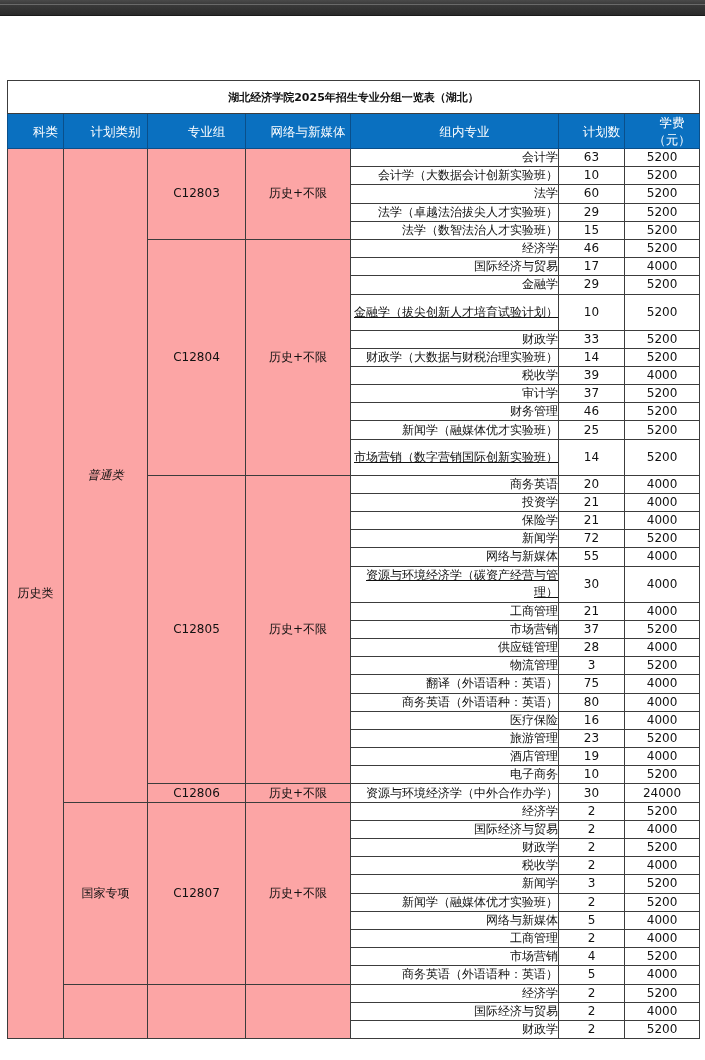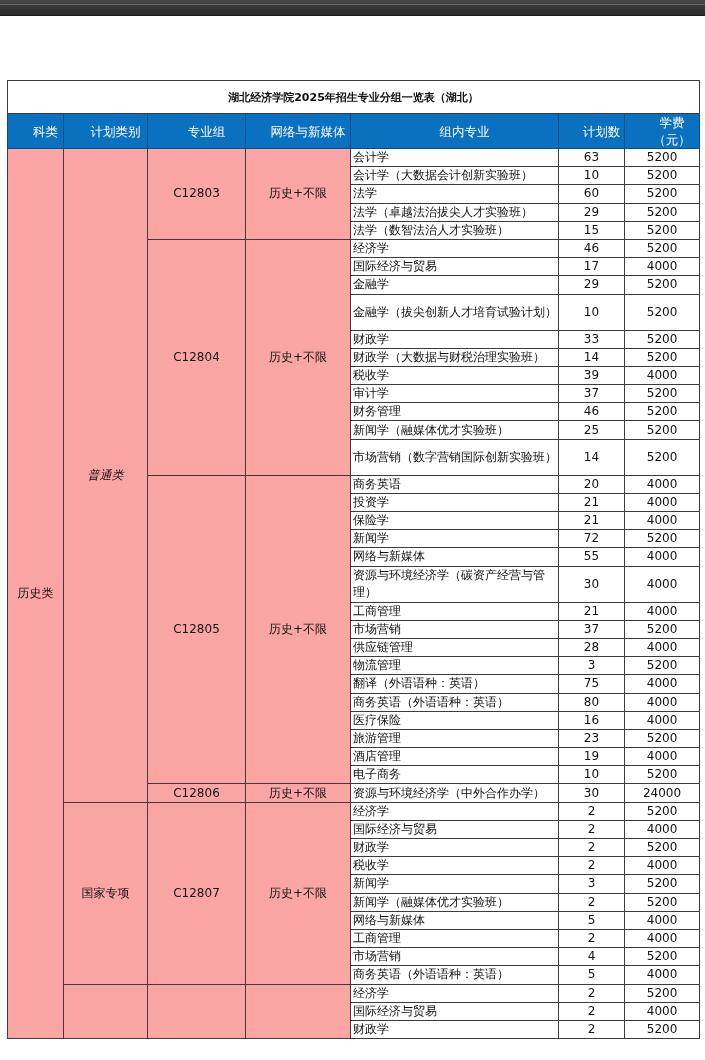--- a/index.html
+++ b/index.html
@@ -24,24 +24,24 @@
   }
   .title-cell {
     height: 32px; text-align: center; font-weight: bold; font-size: 11px;
     background: #fff; border-bottom: 1px solid #3c3c3c;
   }
   .hdr th {
     background: #0a70c0; color: #ffffff; font-weight: normal; height: 29px;
     font-size: 12.5px; text-align: center; border-color: #0a4f8a; padding-left: 20px;
   }
   .c { text-align: center; vertical-align: middle; }
-  .major { text-align: left; padding-left: 2px; white-space: normal; word-break: break-all; }
+  .major { text-align: right; padding-left: 2px; white-space: normal; word-break: break-all; }
   tr.r td { height: 17.2px; }
   tr.t td { height: 35px; }
-  tr.t td.major { line-height: 17px; }
+  tr.t td.major { line-height: 17px; text-decoration: underline; }
   .merged { background: #fca5a5; }
 </style>
 </head>
 <body>
 
 <div class="topbar">
     <div class="line"></div>
   </div>
 
 <div class="sheet">

